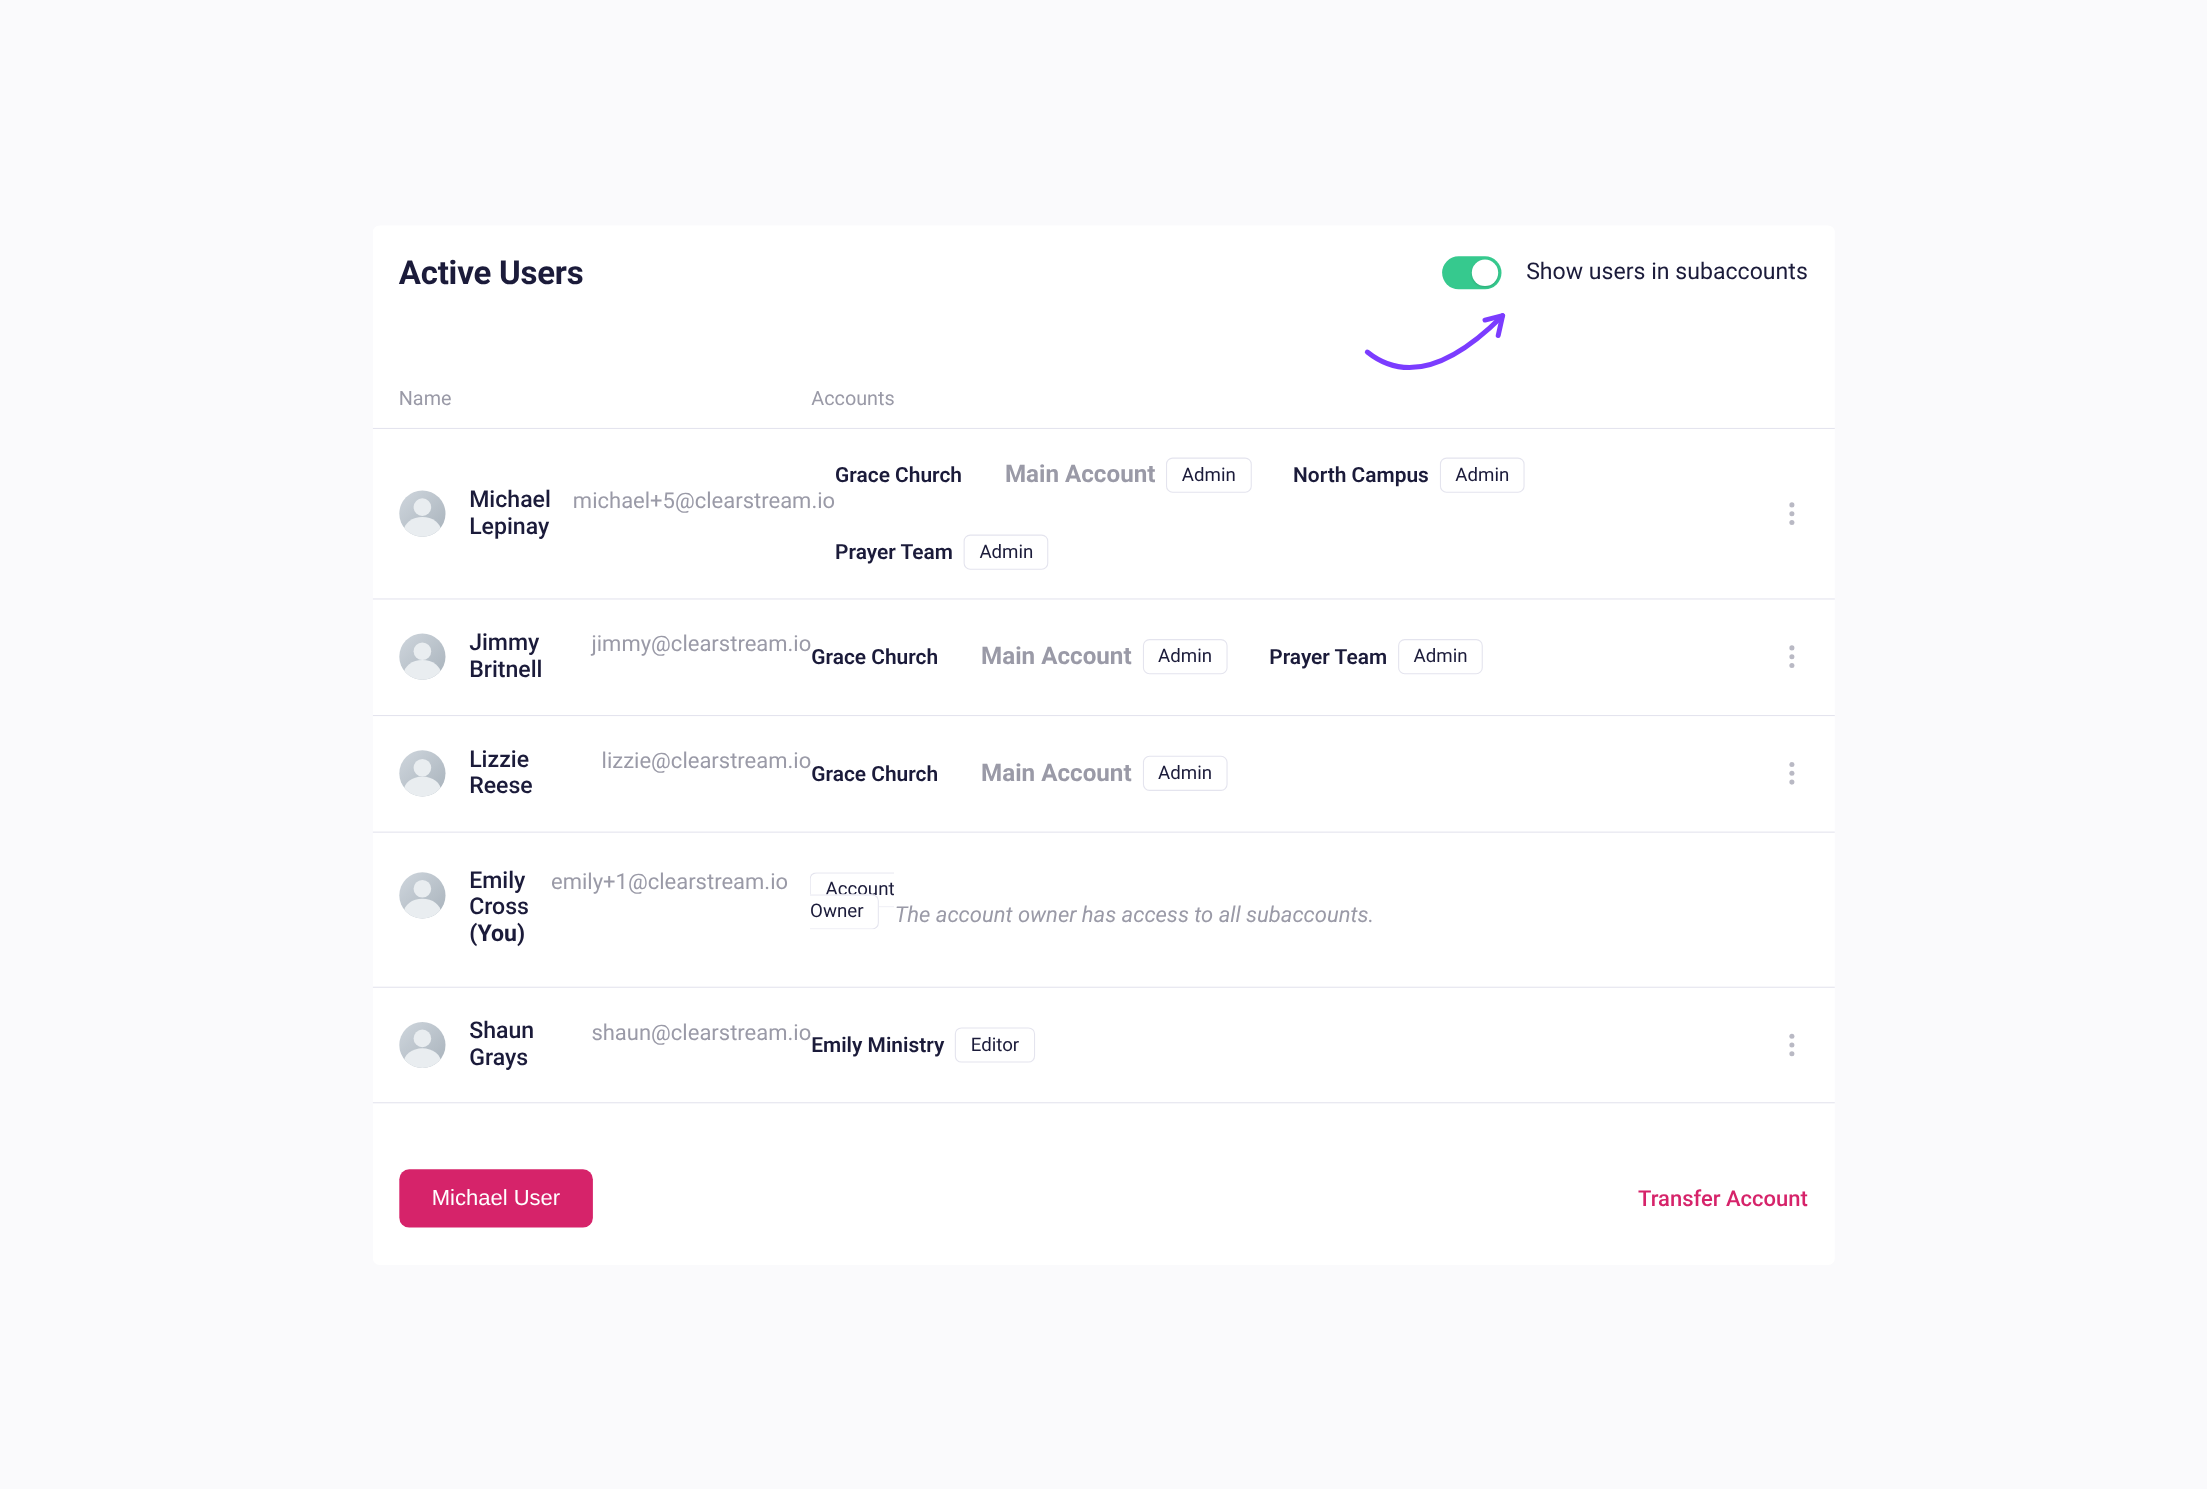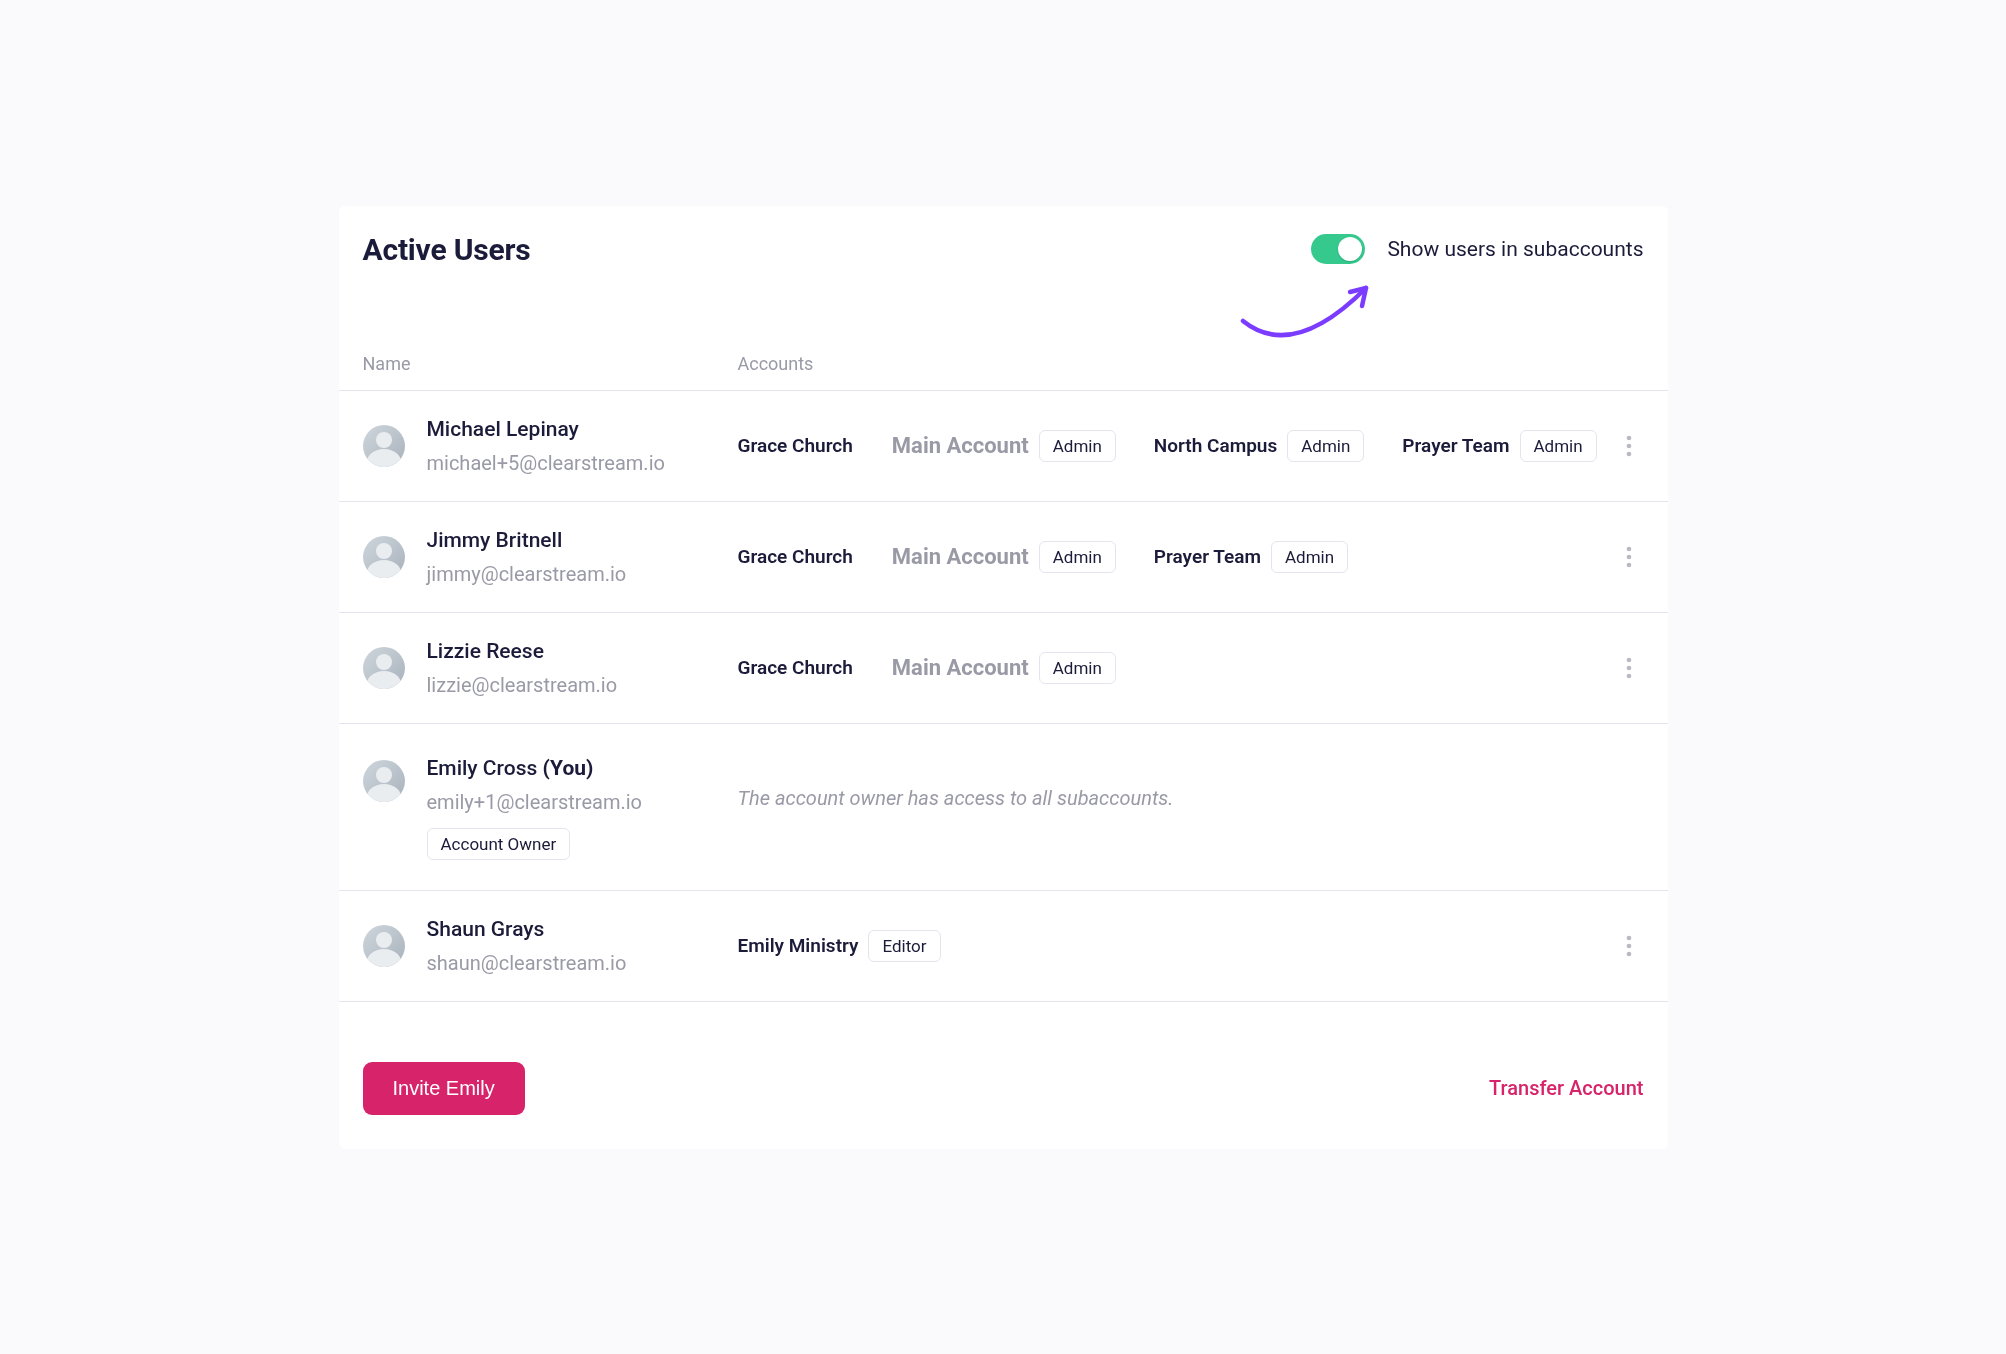--- a/index.html
+++ b/index.html
@@ -127,22 +127,21 @@
     position:absolute;
     left:50%;bottom:-8px;
     width:34px;height:26px;
     background:#e9edf0;
     border-radius:50% 50% 0 0;
     transform:translateX(-50%);
   }
   .person{
     flex:0 0 311px;
     display:flex;
-    flex-direction:column;
-    gap:10px;
+    gap:20px;
   }
   .person .name{
     font-size:21px;
     font-weight:500;
     color:var(--ink);
   }
   .person .name .you{font-weight:700;}
   .person .email{
     font-size:20px;
     color:var(--muted);
@@ -349,17 +348,17 @@
           <svg width="6" height="22" viewBox="0 0 6 22">
             <circle cx="3" cy="3" r="2.3" fill="#b9b9c4"></circle>
             <circle cx="3" cy="11" r="2.3" fill="#b9b9c4"></circle>
             <circle cx="3" cy="19" r="2.3" fill="#b9b9c4"></circle>
           </svg>
         </div>
       </div>
     </div>
 
   <div class="footer">
-    <button class="btn-primary">Invite Emily</button>
+    <button class="btn-primary">Michael User</button>
     <span class="link-transfer">Transfer Account</span>
   </div>
 
 </div>
 
 </body></html>

